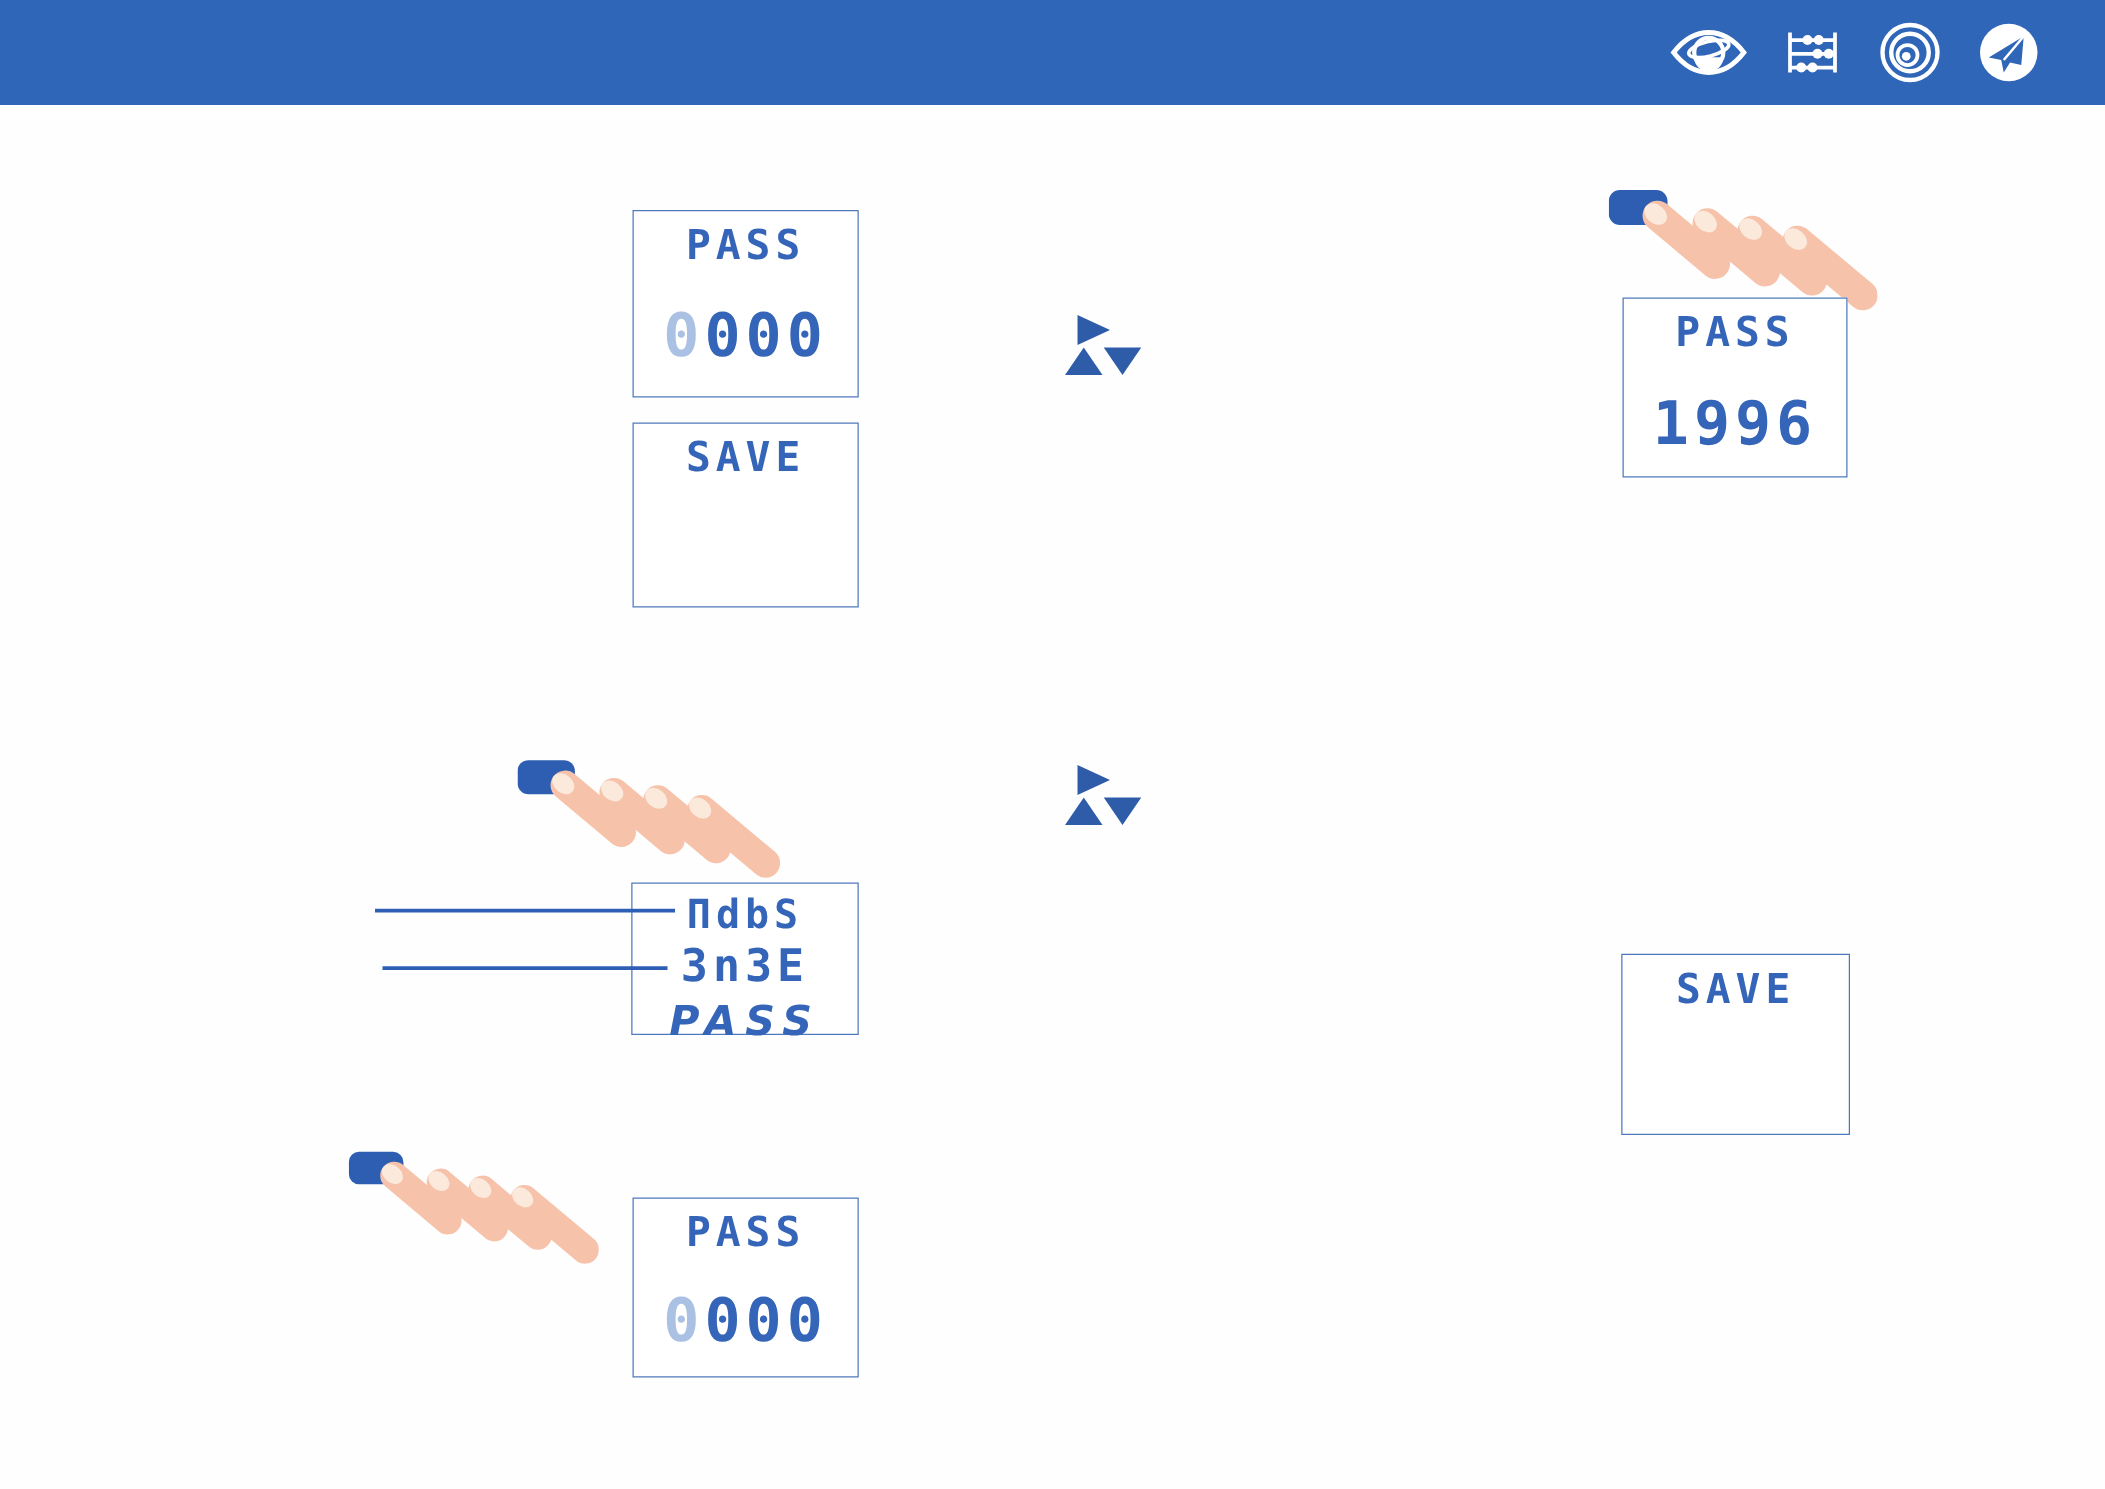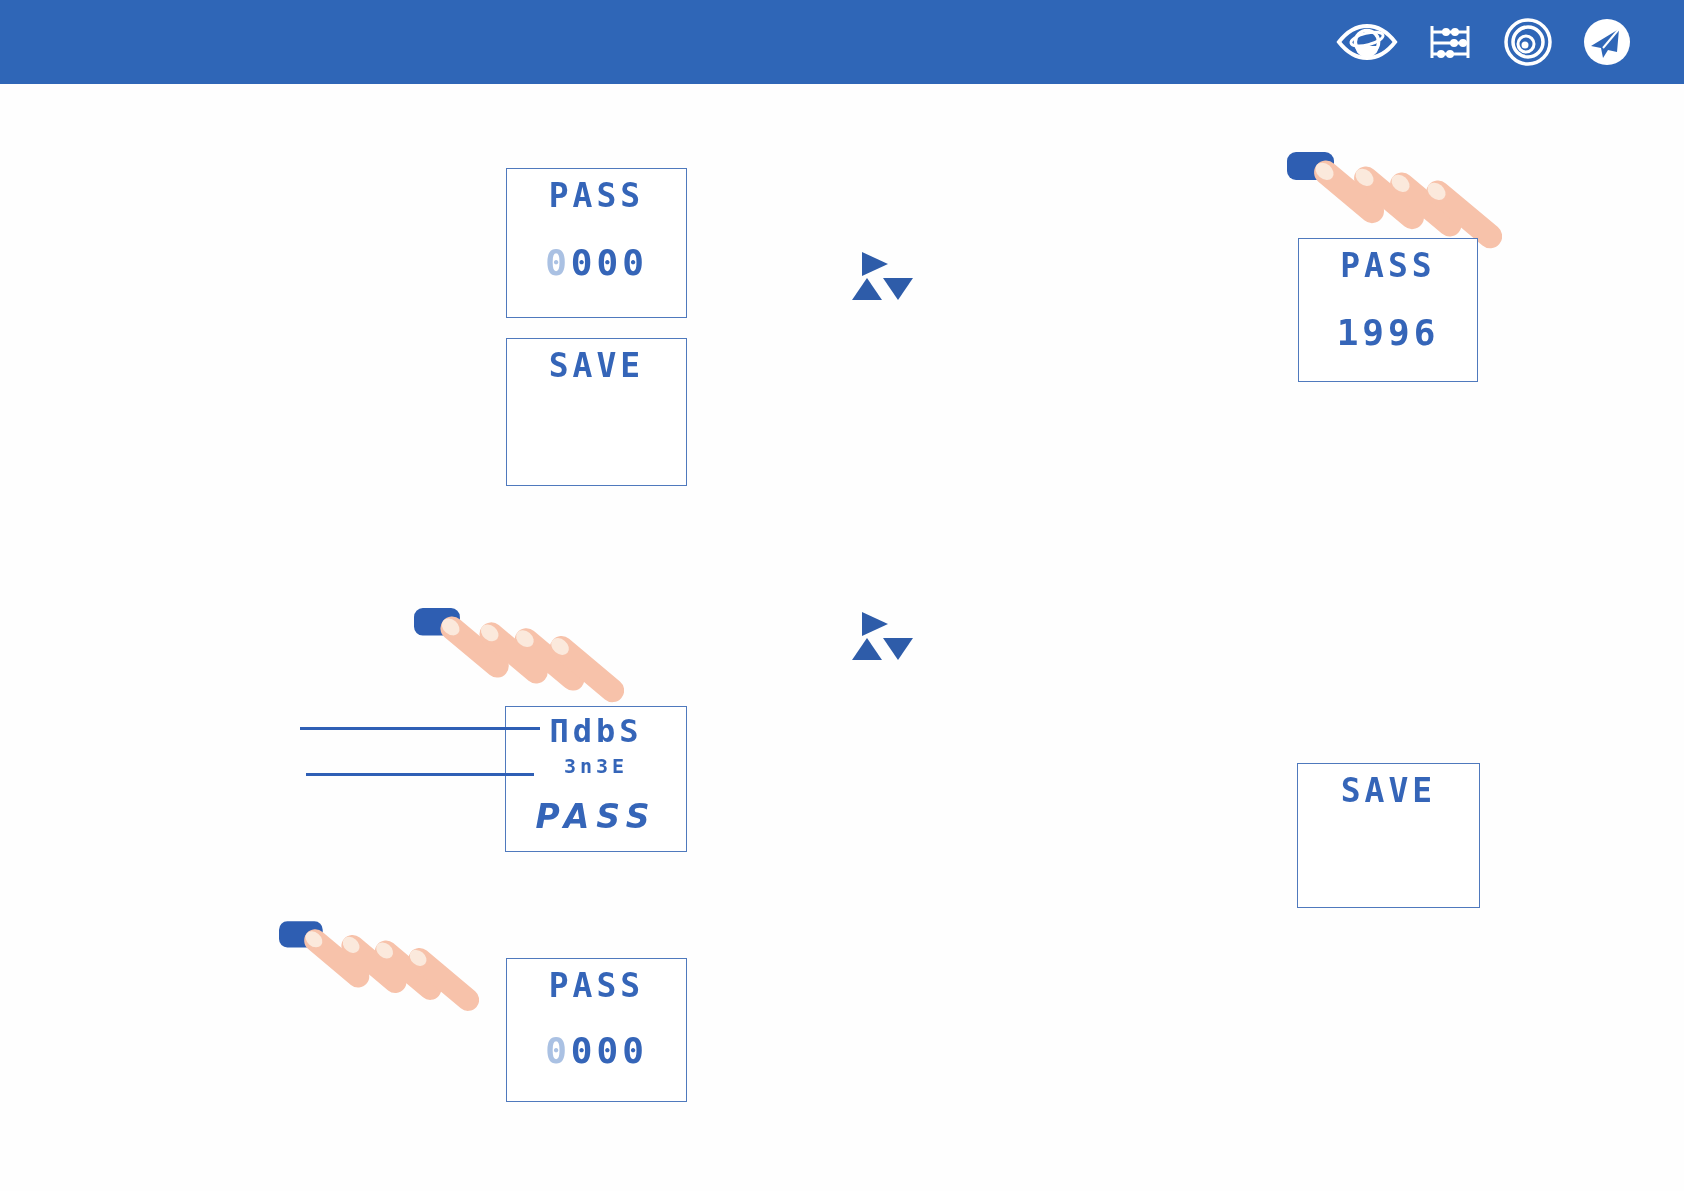--- a/index.html
+++ b/index.html
@@ -8,25 +8,25 @@
   
   .header{position:absolute;left:0;top:0;width:1684px;height:84px;background:#2f66b7;
           display:flex;align-items:center;justify-content:flex-end;gap:28px;
           padding-right:52px;box-sizing:border-box;}
   .hicon{display:inline-flex;align-items:center;justify-content:center;}
   
   .lcd-box{position:absolute;background:#ffffff;border:1.5px solid #4f79bd;box-sizing:border-box;}
   .seg{font-family:"DejaVu Sans Mono",monospace;font-weight:700;color:#3565b8;
        letter-spacing:4px;line-height:1;}
   .lcd-title{position:absolute;left:0;right:0;top:10px;text-align:center;font-size:33px;}
-  .lcd-value{position:absolute;left:0;right:0;top:76px;text-align:center;font-size:36px;}
+  .lcd-value{position:absolute;left:0;right:0;top:76px;text-align:center;font-size:48px;}
   .cursor{color:#aac1e3;}
   .lcd-range{position:absolute;left:26px;top:117px;font-size:15px;letter-spacing:1px;}
   .lcd-line1{position:absolute;left:0;right:0;top:8px;text-align:center;font-size:32px;}
-  .lcd-line2{position:absolute;left:0;right:0;top:49px;text-align:center;font-size:20px;}
+  .lcd-line2{position:absolute;left:0;right:0;top:49px;text-align:center;font-size:36px;}
   .lcd-line3{position:absolute;left:0;right:0;top:90px;text-align:center;font-size:33px;}
   .xline{font-family:"DejaVu Sans",sans-serif;font-style:italic;font-weight:700;
          letter-spacing:7px;color:#3565b8;}
   
   .arrows{position:absolute;width:64px;height:52px;}
   
   .hand{position:absolute;}
   
   .ptr-line{position:absolute;height:3px;background:#2f5fb5;}
 </style>
@@ -149,21 +149,21 @@
       <polygon points="2,50 32,50 17,28" fill="#2e5ca9"></polygon>
       <polygon points="33,28 63,28 48,50" fill="#2e5ca9"></polygon>
     </svg>
   </span>
 
 
   <div class="lcd-box" style="left:1297px;top:763px;width:183px;height:145px;">
     <span class="lcd-title seg">SAVE</span>
   </div>
 
-  <div class="lcd-box" style="left:505px;top:706px;width:182px;height:146px;">
+  <div class="lcd-box" style="left:505px;top:706px;width:182px;height:122px;">
     <span class="lcd-line1 seg">ΠdbS</span>
     <span class="lcd-line2 seg">3n3E</span>
     <span class="lcd-line3 xline">PASS</span>
   </div>
 
   <div class="ptr-line" style="left:300px;top:727px;width:240px;"></div>
   <div class="ptr-line" style="left:306px;top:773px;width:228px;"></div>
 
   <span class="hand" style="left:279px;top:919px;">
     <svg width="200" height="94" viewBox="0 0 215 100">

